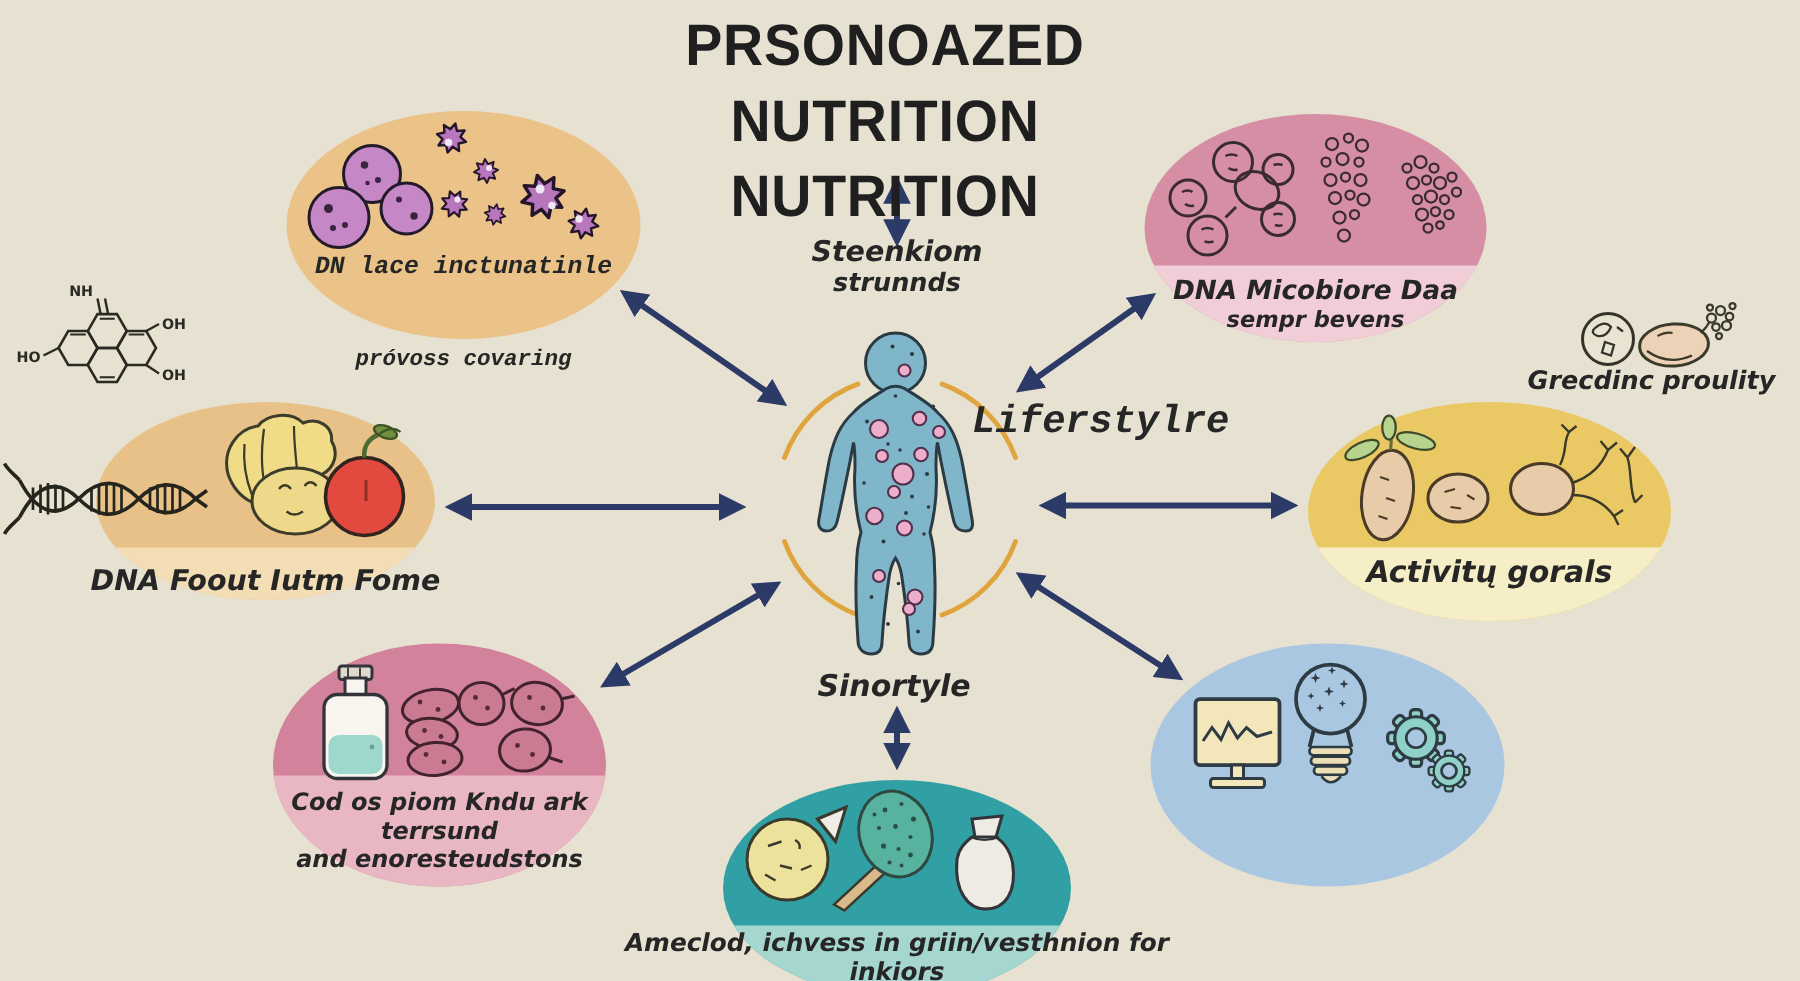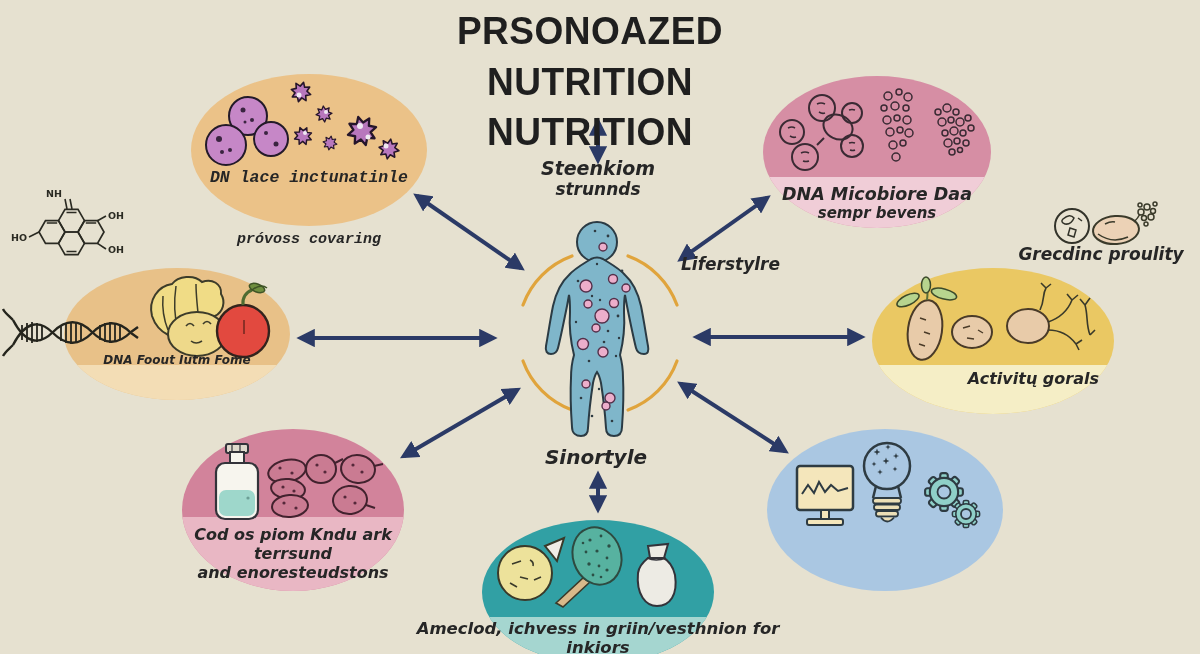--- a/index.html
+++ b/index.html
@@ -6,28 +6,28 @@
   .stage{position:relative;width:1200px;height:654px;background:#e6e1d0;overflow:hidden;
          font-family:"DejaVu Sans",sans-serif;}
   .stage svg{position:absolute;left:0;top:0;}
   .title{position:absolute;left:340px;top:6px;width:500px;text-align:center;
          font-family:"Liberation Sans",sans-serif;font-weight:800;color:#1f1f1f;
          font-size:39px;line-height:1.3;letter-spacing:.5px;transform:scaleX(.95);}
   .cap{position:absolute;text-align:center;font-style:italic;font-weight:700;color:#262626;line-height:1.18;}
   .cap .l2{font-weight:700;}
   .c-steen{left:498px;top:157px;width:200px;font-size:19px;}
   .c-steen .l2{font-size:17px;}
-  .c-life{left:648px;top:254px;width:165px;font-size:17px;}
+  .c-life{left:648px;top:266px;width:165px;font-size:26px;font-family:Liberation Mono, monospace;}
   .c-sino{left:516px;top:446px;width:160px;font-size:20px;}
   .c-tl{left:190px;top:168px;width:238px;font-size:16.5px;font-family:Liberation Mono, monospace;}
   .c-tl .l2{font-size:15px;margin-top:44px;}
   .c-tr{left:757px;top:184px;width:240px;font-size:17.5px;}
   .c-tr .l2{font-size:15px;}
-  .c-l{left:60px;top:353px;width:234px;font-size:12px;}
-  .c-r{left:887px;top:370px;width:212px;font-size:16px;text-align:right;}
+  .c-l{left:60px;top:376px;width:234px;font-size:19px;}
+  .c-r{left:887px;top:370px;width:212px;font-size:20px;}
   .c-bl{left:160px;top:526px;width:266px;font-size:16px;}
   .c-br{left:758px;top:526px;width:254px;font-size:15.5px;}
   .c-bc{left:406px;top:619px;width:384px;font-size:16.5px;}
   .c-corner{left:1012px;top:244px;width:178px;font-size:17px;}
 </style>
 </head>
 <body>
 
 <div class="stage">
 

